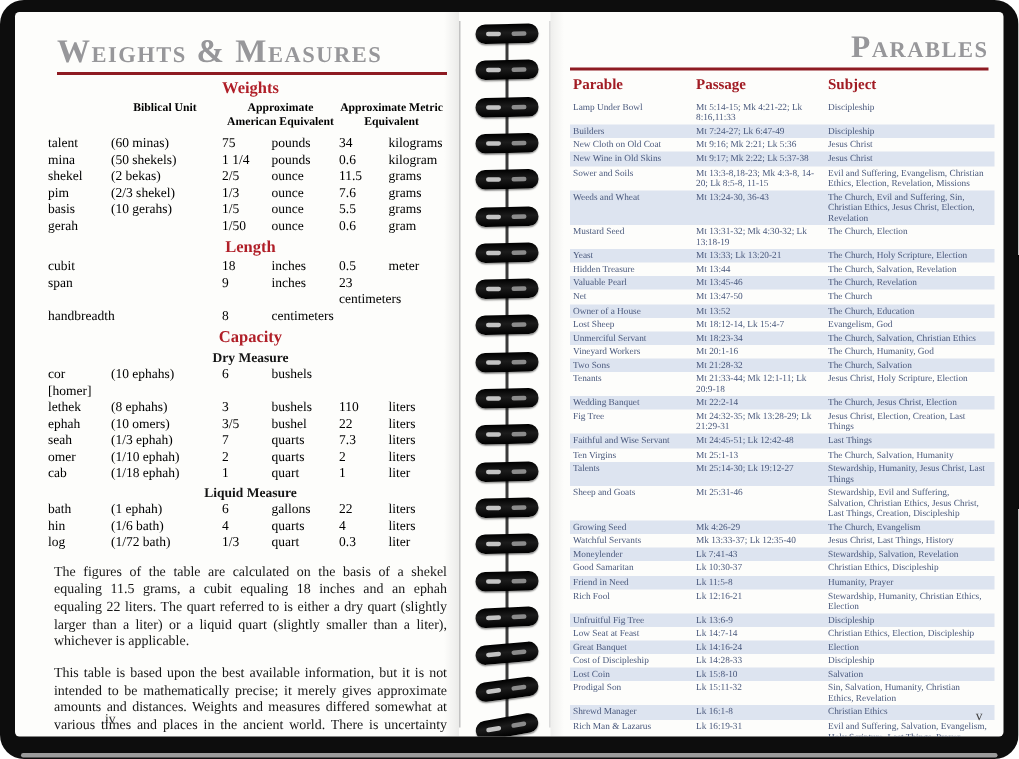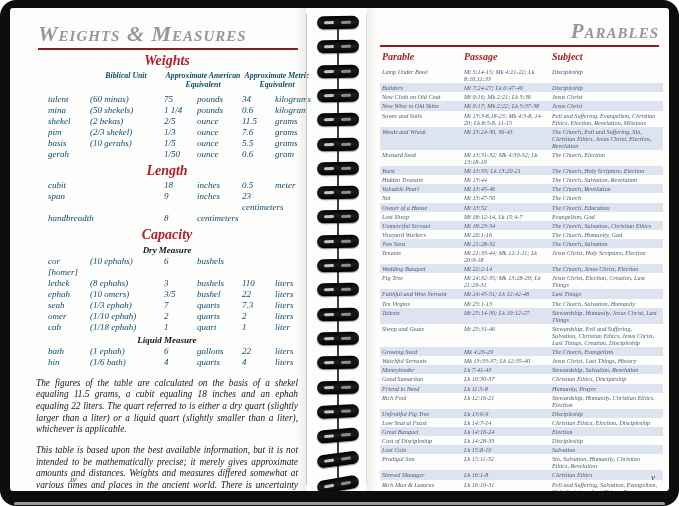--- a/index.html
+++ b/index.html
@@ -1,26 +1,26 @@
 <!DOCTYPE html>
 <html><head>
 <meta charset="utf-8">
 <style>
   html,body{margin:0;padding:0;background:#ffffff;}
-  .book{position:relative;width:679px;height:506px;background:#0d0d0d;border-radius:16px;overflow:hidden;font-family:"Liberation Serif",serif;font-style:italic;}
+  .book{position:relative;width:679px;height:506px;background:#0d0d0d;border-radius:16px;overflow:hidden;font-family:"Liberation Serif",serif;}
   .book-bottom-edge{position:absolute;left:14px;right:14px;bottom:1px;height:3px;background:#9b9b9b;border-radius:2px;}
   .inner{position:absolute;left:10px;right:10px;top:8px;bottom:15px;background:#fdfdfb;border-radius:3px;overflow:hidden;}
 
   
   .left-page{position:absolute;left:0;top:0;bottom:0;width:296px;padding:14px 8px 0 20px;box-sizing:border-box;}
   .lp-title{font-variant:small-caps;font-weight:700;font-size:22px;letter-spacing:1px;color:#97979a;line-height:1.05;margin-left:8px;}
   .lp-rule{height:2px;background:#8e1b22;margin:3px 0 3px 8px;}
-  .sec-heading{font-weight:700;font-size:14px;color:#b01f28;text-align:center;width:262px;margin:3px 0 1px 6px;}
+  .sec-heading{font-weight:700;font-size:11px;color:#b01f28;text-align:center;width:262px;margin:3px 0 1px 6px;}
   .sub-heading{font-weight:700;font-size:9px;color:#141414;text-align:center;width:262px;margin:2px 0 1px 6px;}
-  .m-grid{margin-left:18px;width:264px;color:#0c4a6e;}
+  .m-grid{margin-left:2px;width:264px;color:#000000;}
   .m-head{display:grid;grid-template-columns:40px 76px 78px 70px;font-weight:700;font-size:7.8px;line-height:1.12;text-align:center;margin:3px 0 4px 0;}
   .m-row{display:grid;grid-template-columns:40px 76px 78px 70px;font-size:9px;line-height:11px;}
   .m-row .note{padding-left:2px;}
   .m-row .num{display:inline-block;width:30px;text-align:left;margin-right:3px;}
   .lp-notes{width:262px;margin:10px 0 0 6px;font-size:9.3px;line-height:11.7px;color:#161616;text-align:justify;}
   .lp-notes p{margin:0 0 9px 0;}
   .lp-pagenum{position:absolute;left:25px;bottom:7px;font-size:9px;color:#333;padding-left:35px;}
 
   
   .edge-left{position:absolute;left:296px;top:6px;bottom:6px;width:1px;background:#c2c2c2;}
@@ -175,20 +175,26 @@
               <span class="note">(1 ephah)</span>
               <span class="us"><span class="num">6</span>gallons</span>
               <span class="met"><span class="num">22</span>liters</span>
             </div>
             <div class="m-row">
               <span class="unit">hin</span>
               <span class="note">(1/6 bath)</span>
               <span class="us"><span class="num">4</span>quarts</span>
               <span class="met"><span class="num">4</span>liters</span>
             </div>
+            <div class="m-row">
+              <span class="unit">log</span>
+              <span class="note">(1/72 bath)</span>
+              <span class="us"><span class="num">1/3</span>quart</span>
+              <span class="met"><span class="num">0.3</span>liter</span>
+            </div>
           </div>
         </div>
 
       <div class="lp-notes">
         <p>The figures of the table are calculated on the basis of a shekel equaling 11.5 grams, a cubit equaling 18 inches and an ephah equaling 22 liters. The quart referred to is either a dry quart (slightly larger than a liter) or a liquid quart (slightly smaller than a liter), whichever is applicable.</p>
         <p>This table is based upon the best available information, but it is not intended to be mathematically precise; it merely gives approximate amounts and distances. Weights and measures differed somewhat at various times and places in the ancient world. There is uncertainty particularly about the ephah and the bath; further discoveries may give more light on these units of capacity.</p>
       </div>
       <div class="lp-pagenum">iv</div>
     </div>
 

